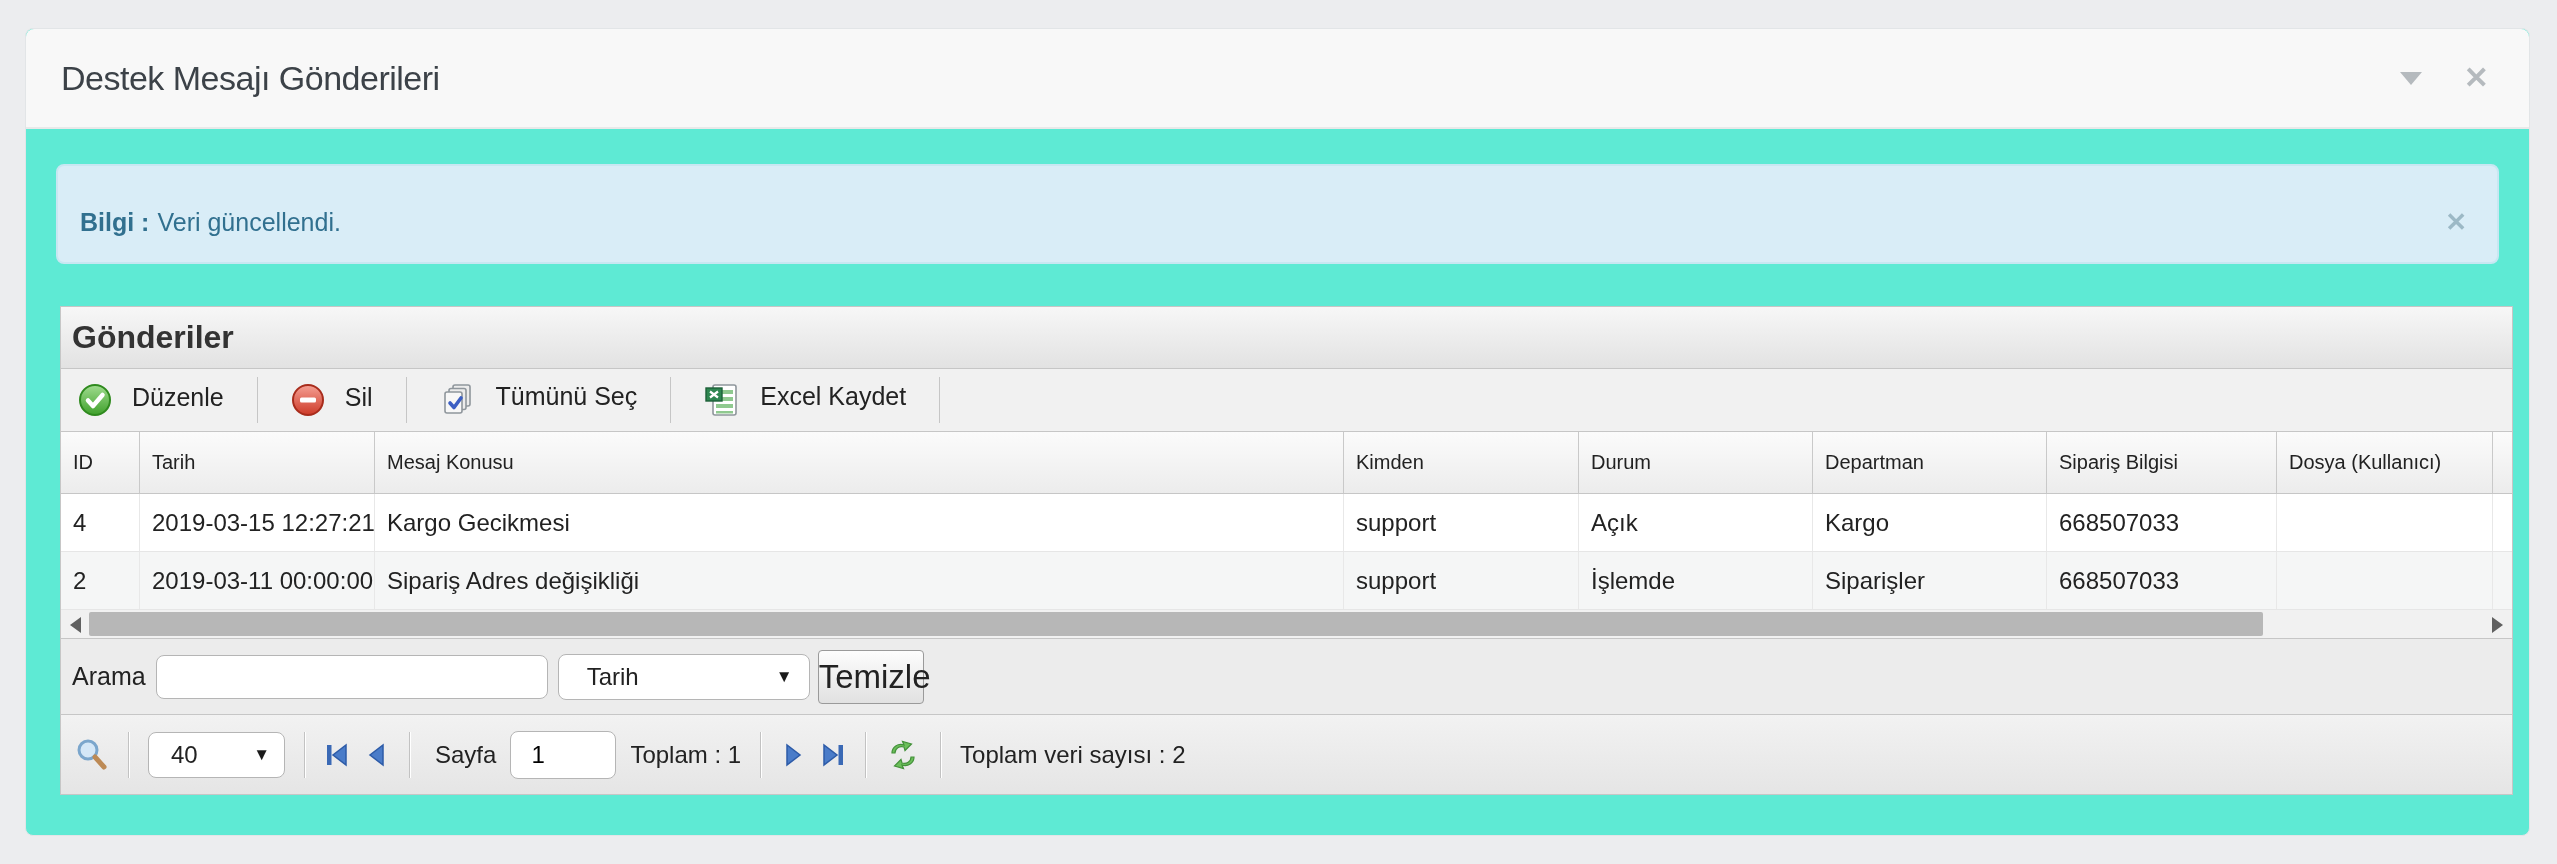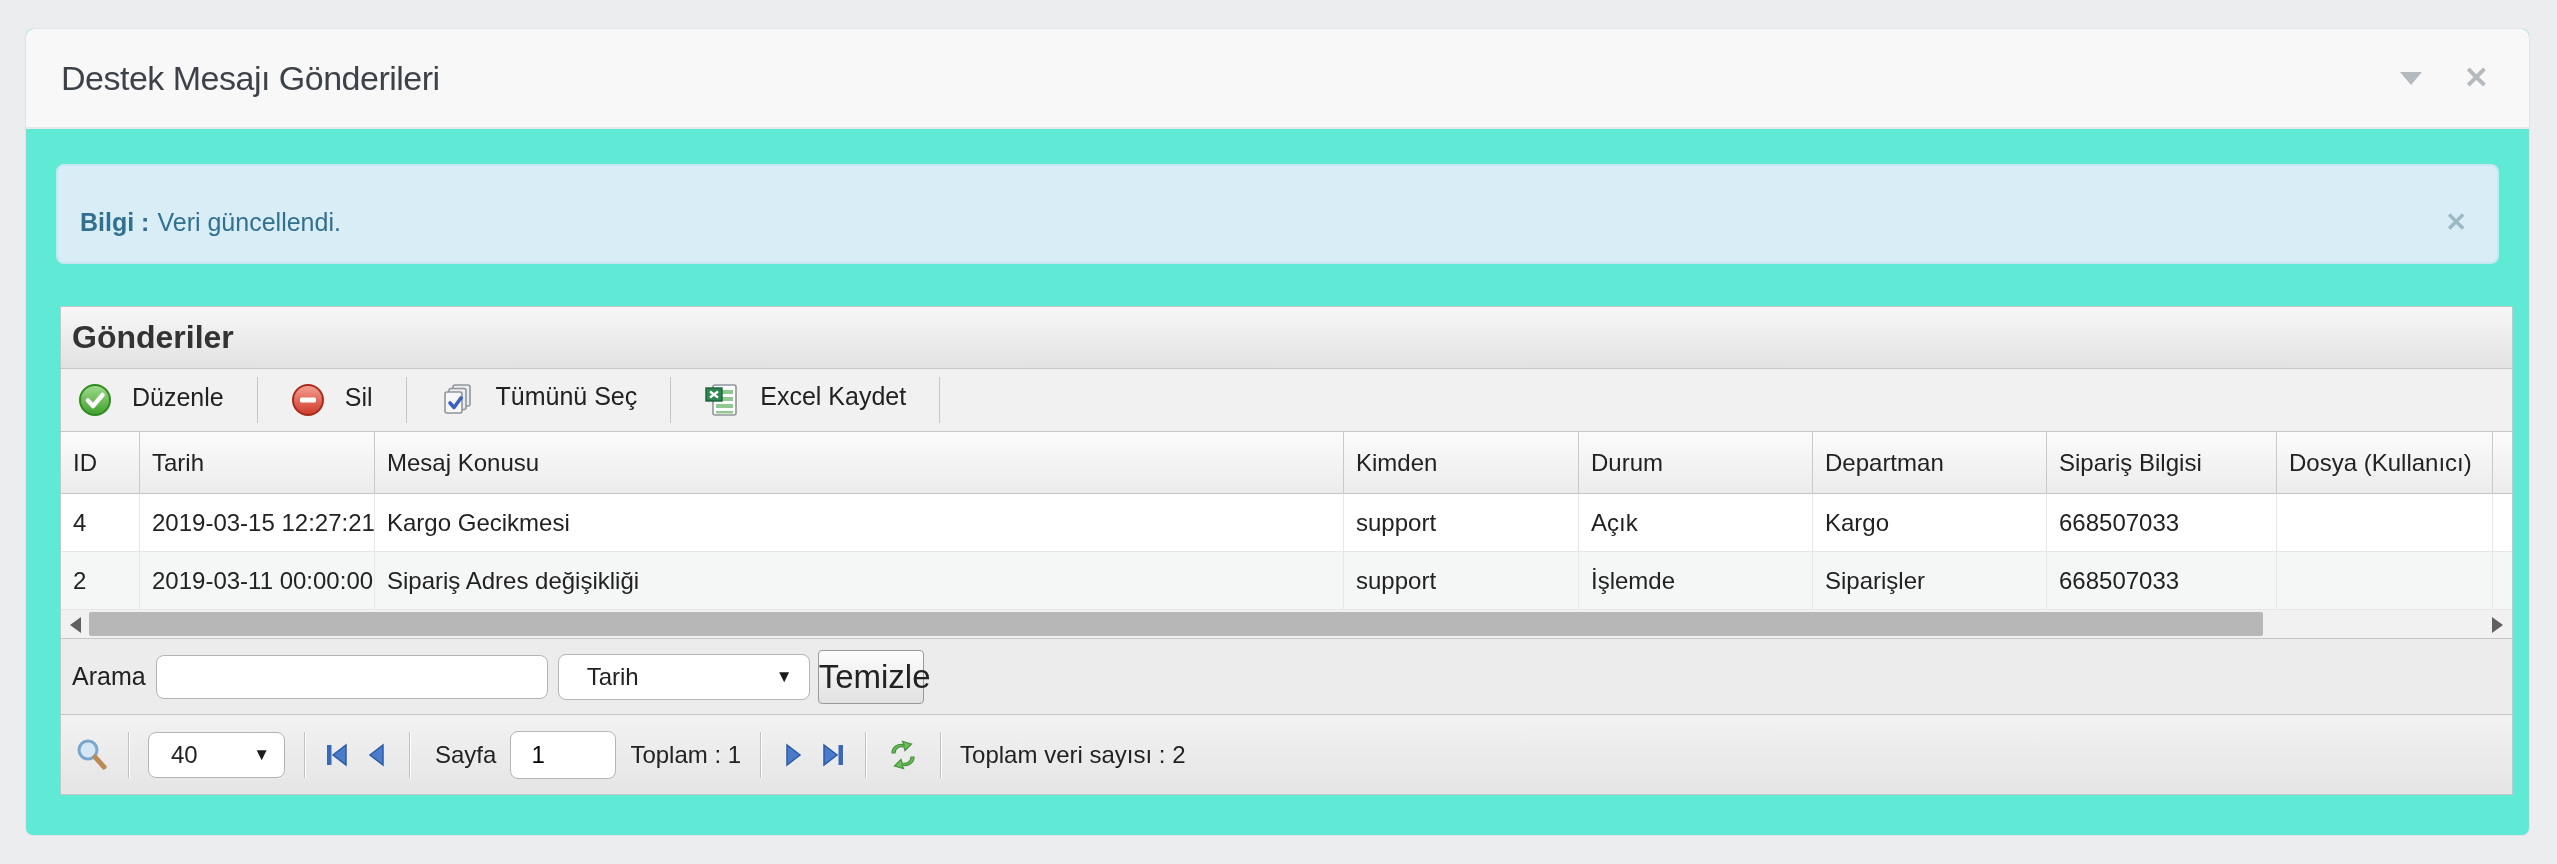--- a/index.html
+++ b/index.html
@@ -33,21 +33,21 @@
                   border-bottom:1px solid #c6c6c6; display:flex; align-items:center;
                   padding-left:11px; font-size:32px; font-weight:bold; color:#333; }
 
   .grid-toolbar { height:63px; background:#f1f1f1; border-bottom:1px solid #c6c6c6;
                   display:flex; align-items:center; padding-left:13px; font-size:25px; }
   .tb-item { display:flex; gap:20px; cursor:pointer; padding:0 4px; }
   .tb-sep { width:1px; height:46px; background:#c6c6c6; margin:0 29px; }
   .tb-icon { display:flex; }
 
   .hrow { display:flex; height:62px; background:linear-gradient(#fbfbfb,#ececec);
-          border-bottom:1px solid #c6c6c6; align-items:center; font-size:24px; color:#222; }
+          border-bottom:1px solid #c6c6c6; align-items:center; font-size:20px; color:#222; }
   .hrow .cell { height:100%; display:flex; align-items:center; border-right:1px solid #c9c9c9; }
   .drow { display:flex; height:58px; background:#fff; border-bottom:1px solid #e6e6e6;
           align-items:center; font-size:24px; color:#222; }
   .drow.alt { background:#f5f6f6; }
   .drow .cell { height:100%; display:flex; align-items:center; border-right:1px solid #e8e8e8; }
   .cell { padding-left:12px; overflow:hidden; white-space:nowrap; }
   .c0{width:79px}.c1{width:235px}.c2{width:969px}.c3{width:235px}
   .c4{width:234px}.c5{width:234px}.c6{width:230px}.c7{width:216px}
   .csp{flex:1; border-right:none !important; padding:0;}
 

